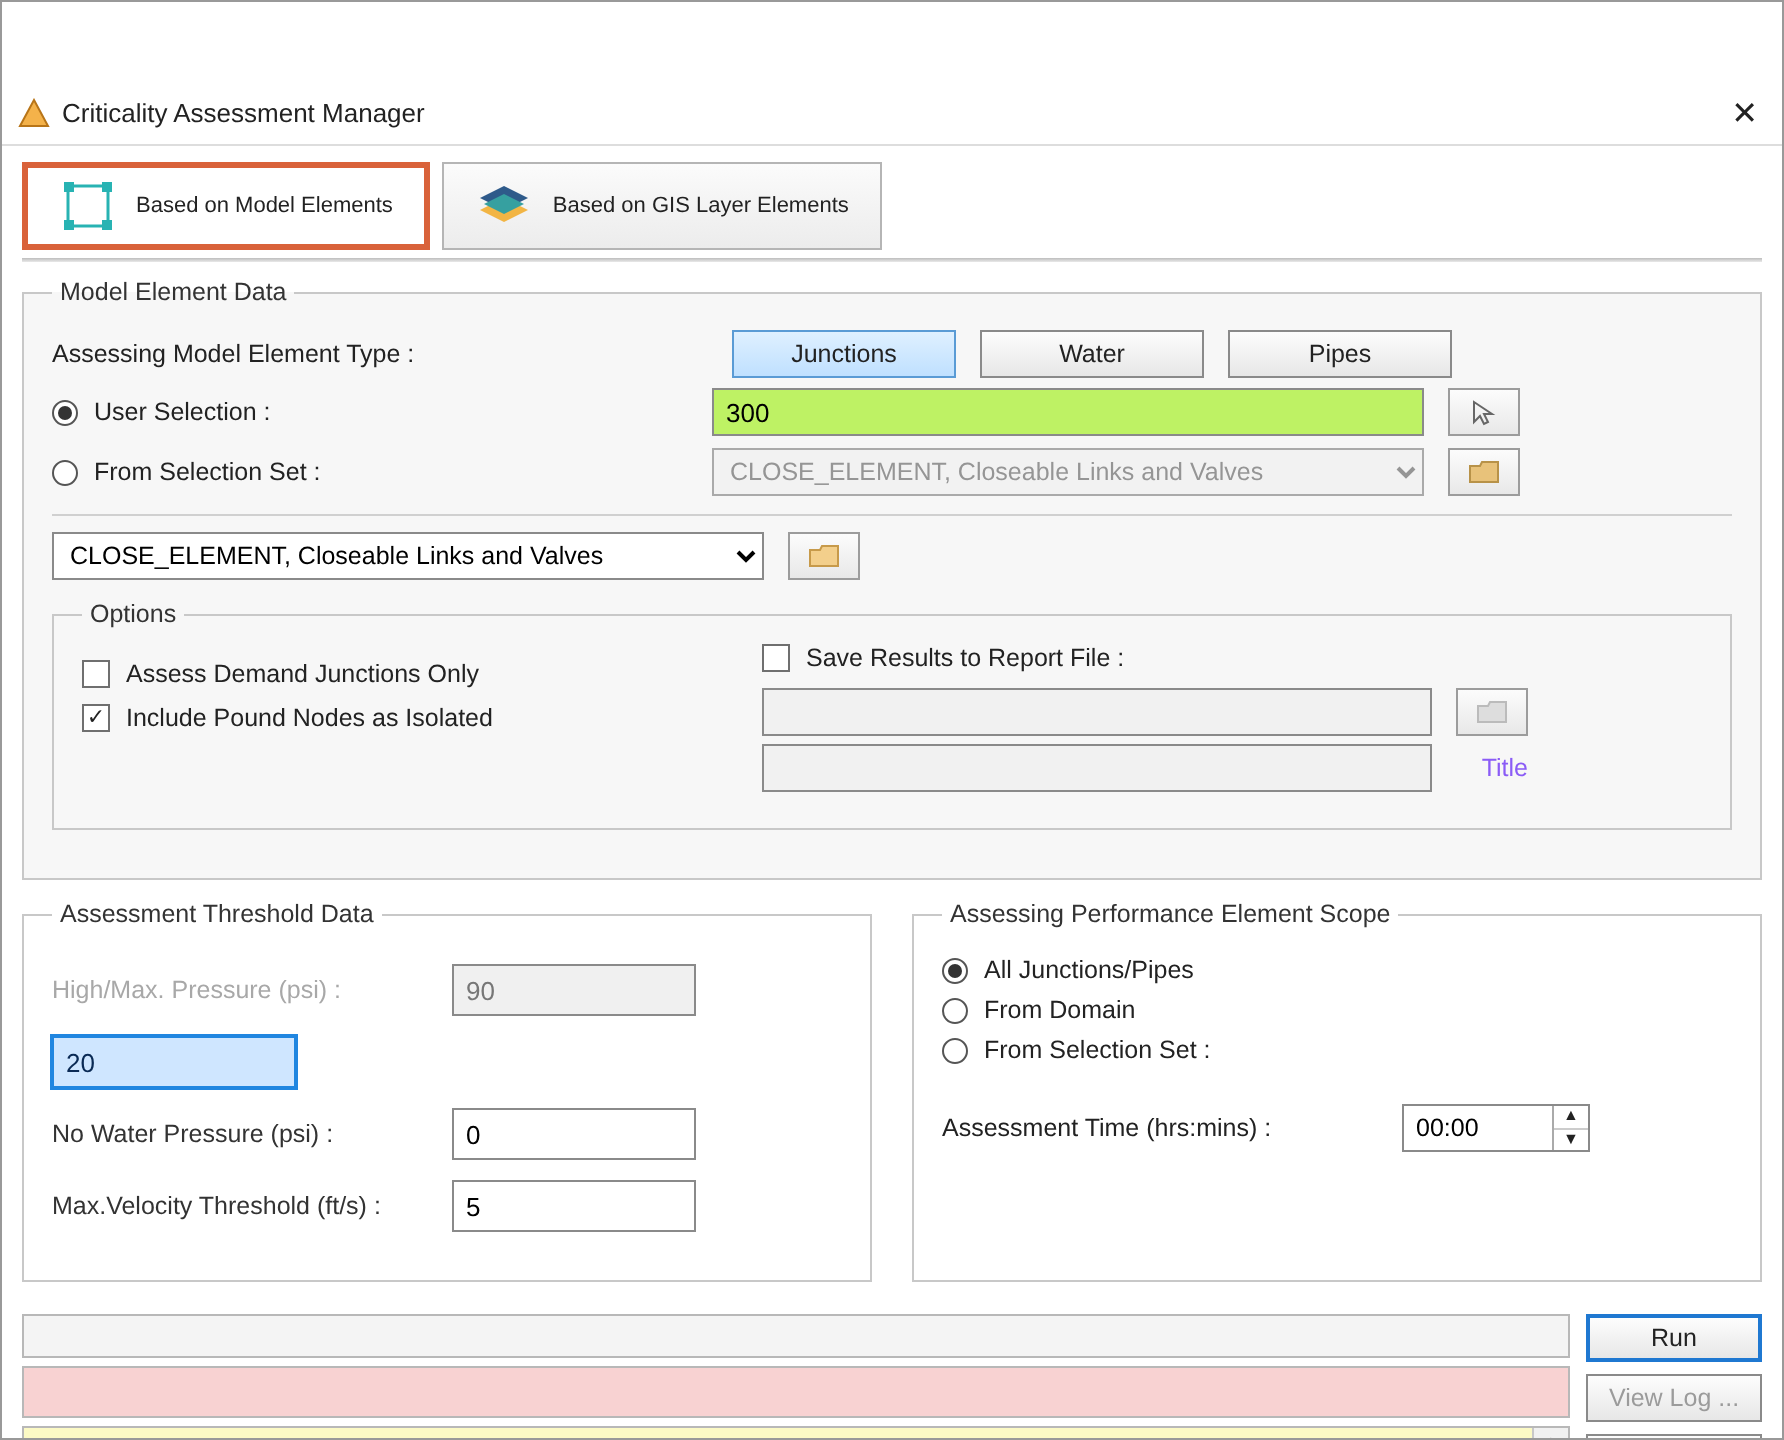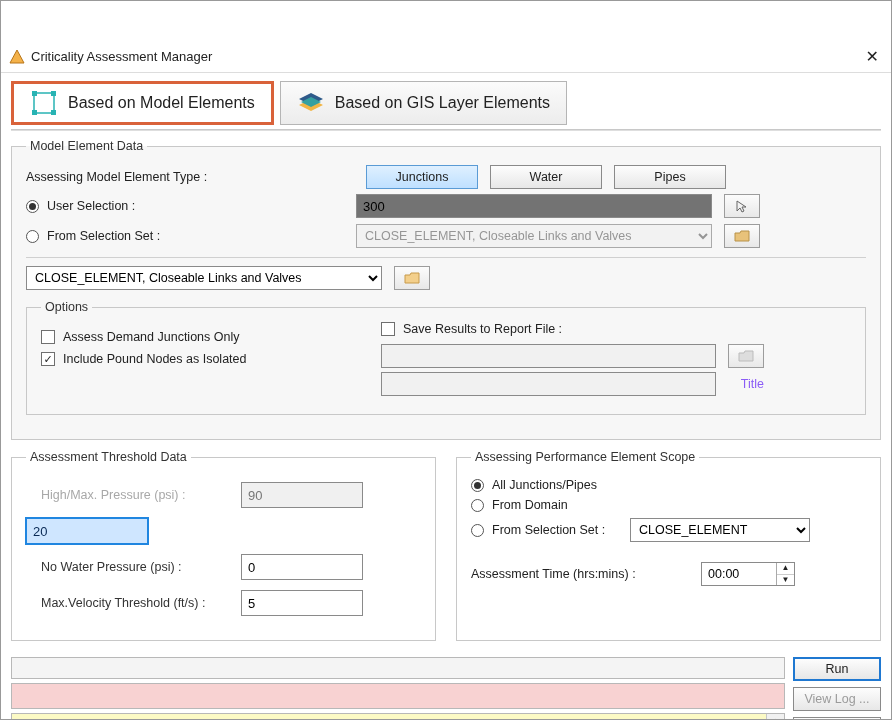--- a/index.html
+++ b/index.html
@@ -3,48 +3,48 @@
 <meta charset="utf-8">
 <style>
   * { box-sizing: border-box; font-family: "Segoe UI", Tahoma, sans-serif; }
   body { margin:0; background:#fff; width:892px; height:720px; border:1px solid #999; position:relative; color:#222; font-size:12.5px;}
   .titlebar { display:flex; align-items:center; height:32px; padding:0 8px; border-bottom:1px solid #ddd;margin-top:40px;}
   .titlebar .appicon { width:16px; height:16px; margin-right:6px;}
   .titlebar .title { flex:1; font-size:13px;}
   .titlebar .close { font-size:16px; padding:0 4px; cursor:default;}
   .content { padding:8px 10px 10px 10px; }
   .tabbar { display:flex; gap:6px; margin-bottom:4px;}
-  .tab { display:flex; align-items:center; gap:10px; padding:6px 16px; border:1px solid #b5b5b5; background:linear-gradient(#fbfbfb,#ececec); height:44px; font-size:16px;}
+  .tab { display:flex; align-items:center; gap:10px; padding:6px 16px; border:1px solid #b5b5b5; background:linear-gradient(#fbfbfb,#ececec); height:44px; font-size:11px;}
   .tab.active { border:3px solid #d9623a; background:#fff;}
   .tab .tabicon { width:28px; height:28px; display:flex; align-items:center; justify-content:center;}
   .hr { height:2px; background:linear-gradient(#bdbdbd,#e9e9e9); margin:2px 0 8px 0;}
   fieldset.group { border:1px solid #c8c8c8; padding:8px 14px 14px 14px; margin:0 0 10px 0; background:#f7f7f7;}
   fieldset.group > legend { padding:0 4px; color:#333; font-size:12.5px;}
   .row { display:flex; align-items:center; margin:4px 0; }
   .lbl { margin-right:10px;}
   .segbtns { display:flex; gap:12px;}
   .segbtn { width:112px; height:24px; border:1px solid #8a8a8a; background:linear-gradient(#fdfdfd,#e7e7e7); text-align:center; line-height:22px; font-size:12.5px;}
   .segbtn.selected { background:linear-gradient(#dff0ff,#bfe0ff); border-color:#5a9bd5;}
-  input[type=text].field { height:24px; border:1px solid #8a8a8a; padding:2px 6px; font-size:13px; background:#737373;}
+  input[type=text].field { height:24px; border:1px solid #8a8a8a; padding:2px 6px; font-size:13px; background:#bef264;}
   .field.wide { width:356px;}
   .iconbtn { width:36px; height:24px; border:1px solid #9c9c9c; background:linear-gradient(#fcfcfc,#e8e8e8); display:flex; align-items:center; justify-content:center;}
   .iconbtn.disabled, .btn.disabled { color:#9b9b9b;}
   select.dd { height:24px; border:1px solid #8a8a8a; background:#fff; padding:0 4px; font-size:12.5px;}
   .dd.disabled { background:#f1f1f1; color:#6d6d6d;}
   .sep { height:1px; background:#d0d0d0; margin:8px 0;}
   .checkbox { display:flex; align-items:center; gap:8px; margin:8px 0;}
   .cb { width:14px; height:14px; border:1px solid #6f6f6f; background:#fff; display:flex; align-items:center; justify-content:center; font-size:11px; line-height:1;}
   .cb.checked::after { content:"✓"; color:#222;}
   .radio { display:flex; align-items:center; gap:8px; margin:6px 0;}
   .rb { width:13px; height:13px; border:1px solid #555; border-radius:50%; background:#fff; position:relative;}
   .rb.sel::after { content:""; width:7px; height:7px; background:#333; border-radius:50%; position:absolute; top:2px; left:2px;}
   .twocol { display:flex; gap:20px;}
   .col { flex:1;}
   .thRow { display:flex; align-items:center; margin:10px 0;}
-  .thRow .lbl { width:190px; color:#333;margin-left:15px;}
+  .thRow .lbl { width:190px; color:#333;}
   .thRow .lbl.dis { color:#a8a8a8;}
   .thRow input { width:122px; height:26px; border:1px solid #8a8a8a; padding:2px 6px; font-size:13px;}
   .thRow input.dis { background:#f0f0f0; color:#777;}
   .thRow input.focus { border:1px solid #2086e0; outline:1px solid #2086e0; background:#cfe6ff; color:#0a2a55;}
   .btn { width:88px; height:24px; border:1px solid #8a8a8a; background:linear-gradient(#fdfdfd,#e7e7e7); text-align:center; line-height:22px; font-size:12.5px;}
   .btn.primary { border:2px solid #1f78d1; line-height:20px;}
   .bottom { display:flex; gap:8px; margin-top:6px; align-items:flex-start;}
   .bars { flex:1; display:flex; flex-direction:column; gap:4px;}
   .bar { height:22px; border:1px solid #b8b8b8; background:#f4f4f4;}
   .bar.pink { height:26px; background:#f8d2d2;}
@@ -218,23 +218,20 @@
         <span class="rb sel"></span>
         <span>All Junctions/Pipes</span>
       </div>
       <div class="radio">
         <span class="rb"></span>
         <span>From Domain</span>
       </div>
       <div class="radio">
         <span class="rb"></span>
         <span style="width:130px;">From Selection Set :</span>
-        <select class="dd" style="width:180px;">
-          <option>CLOSE_ELEMENT</option>
-        </select>
       </div>
       <div class="row" style="margin-top:20px;">
         <span class="lbl" style="width:220px;">Assessment Time (hrs:mins) :</span>
         <div class="spinner">
           <input value="00:00" style="">
           <div class="spins">
             <div>▲</div>
             <div>▼</div>
           </div>
         </div>

